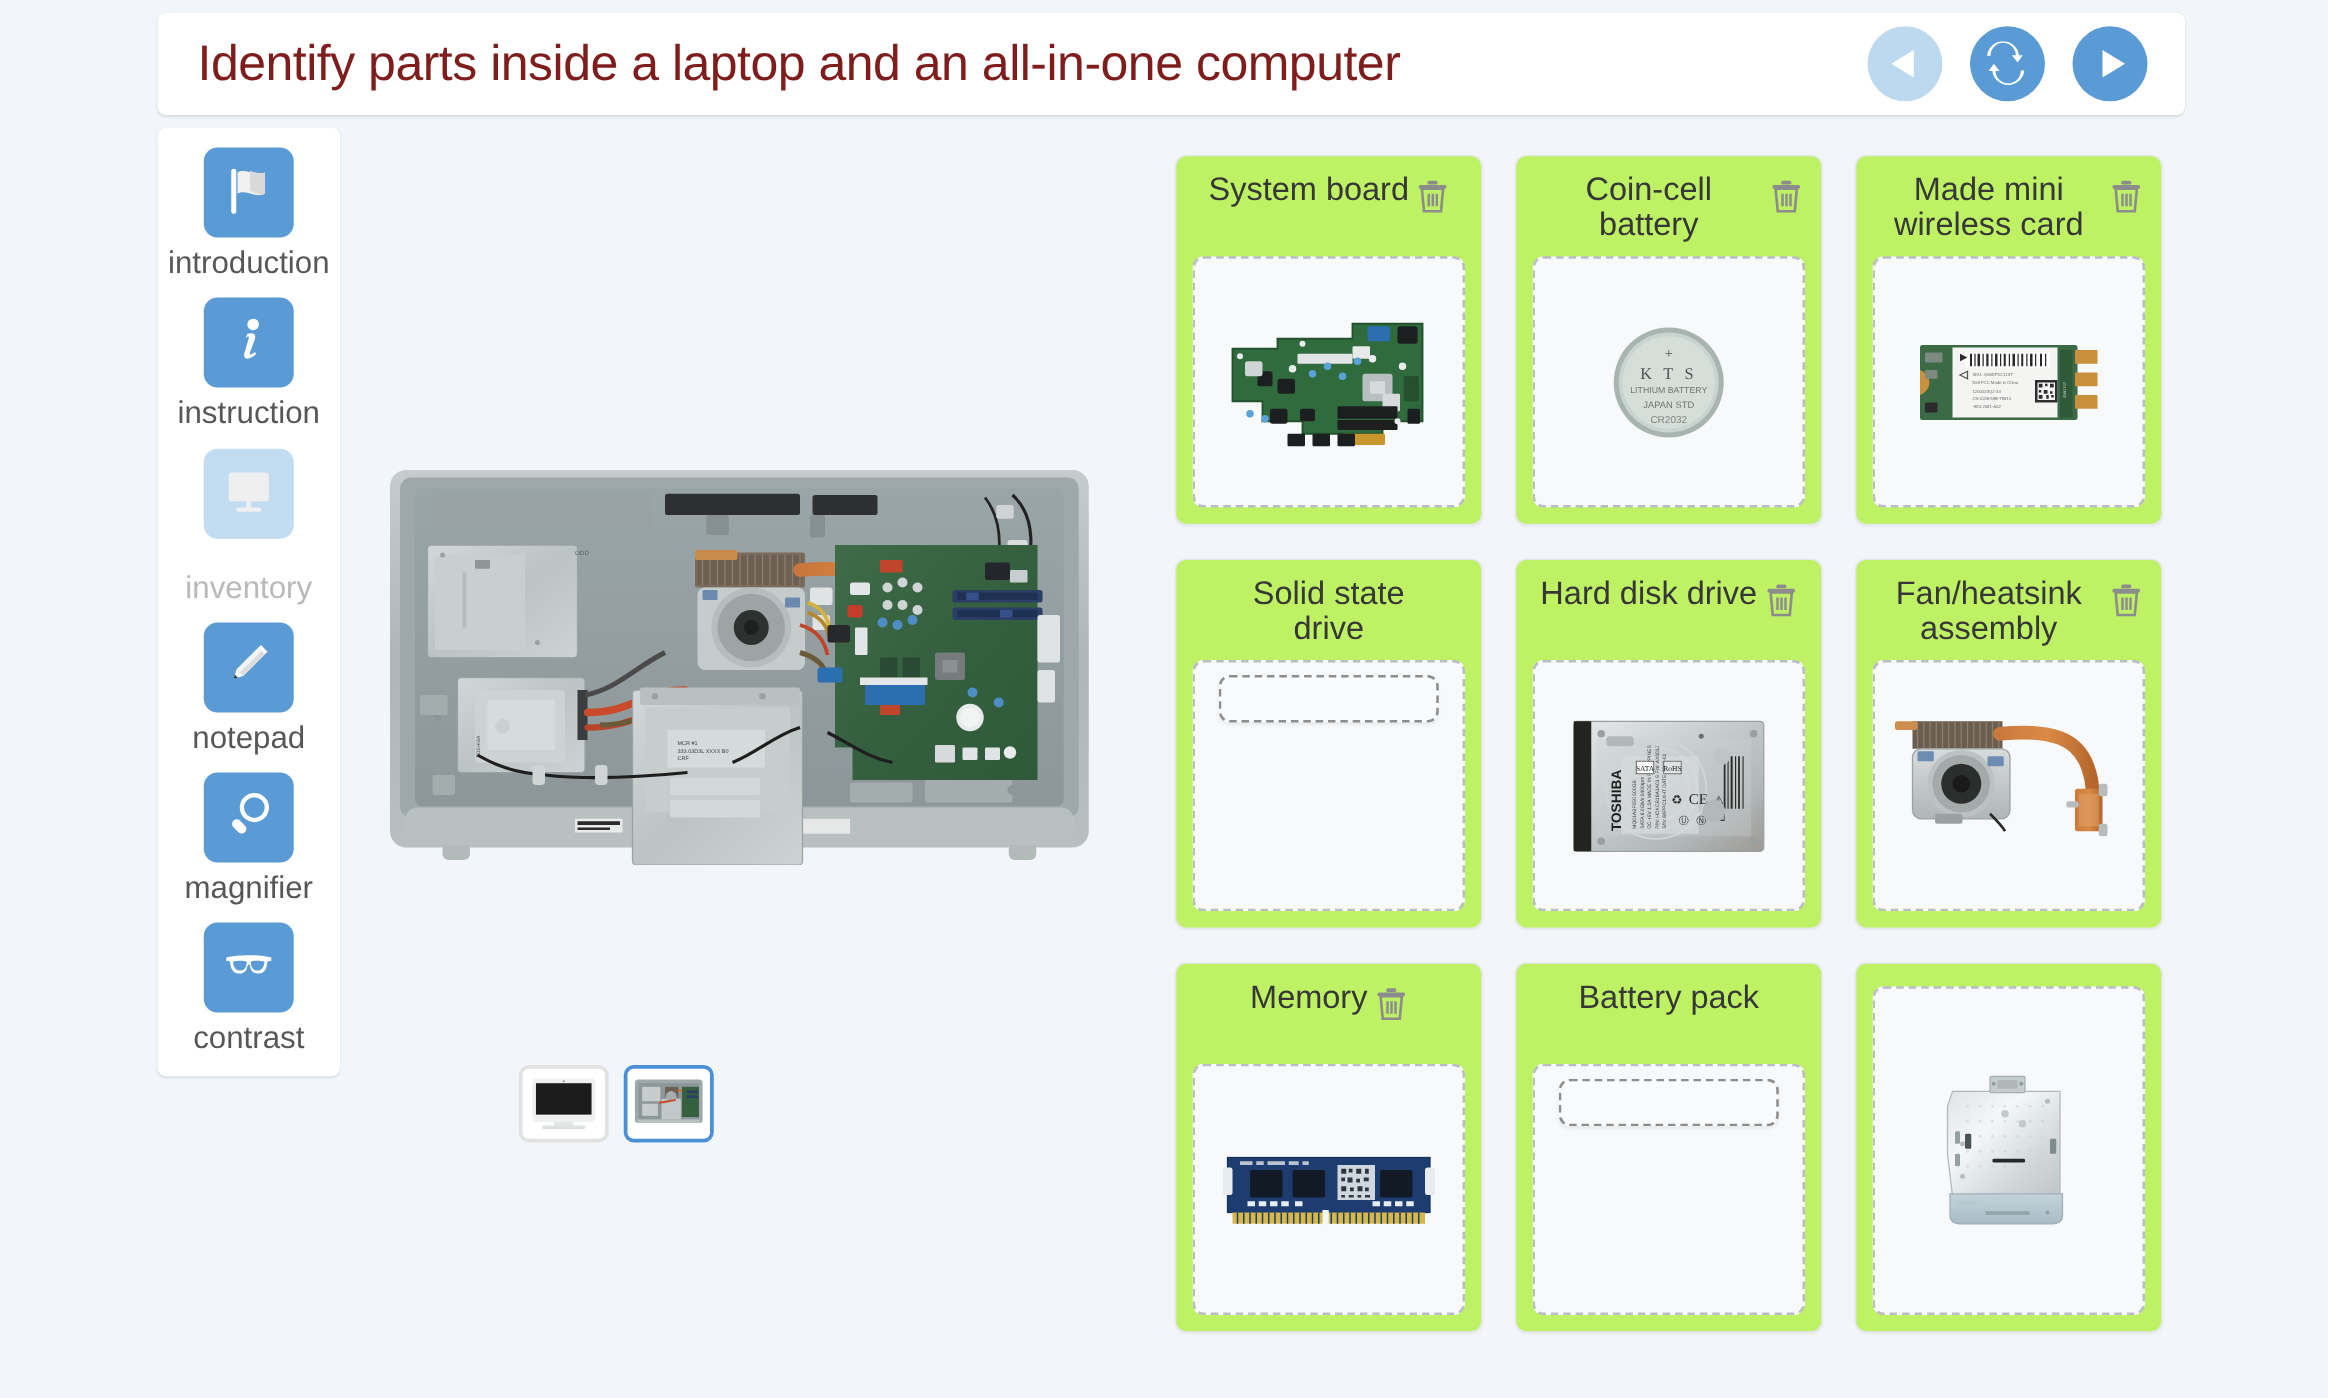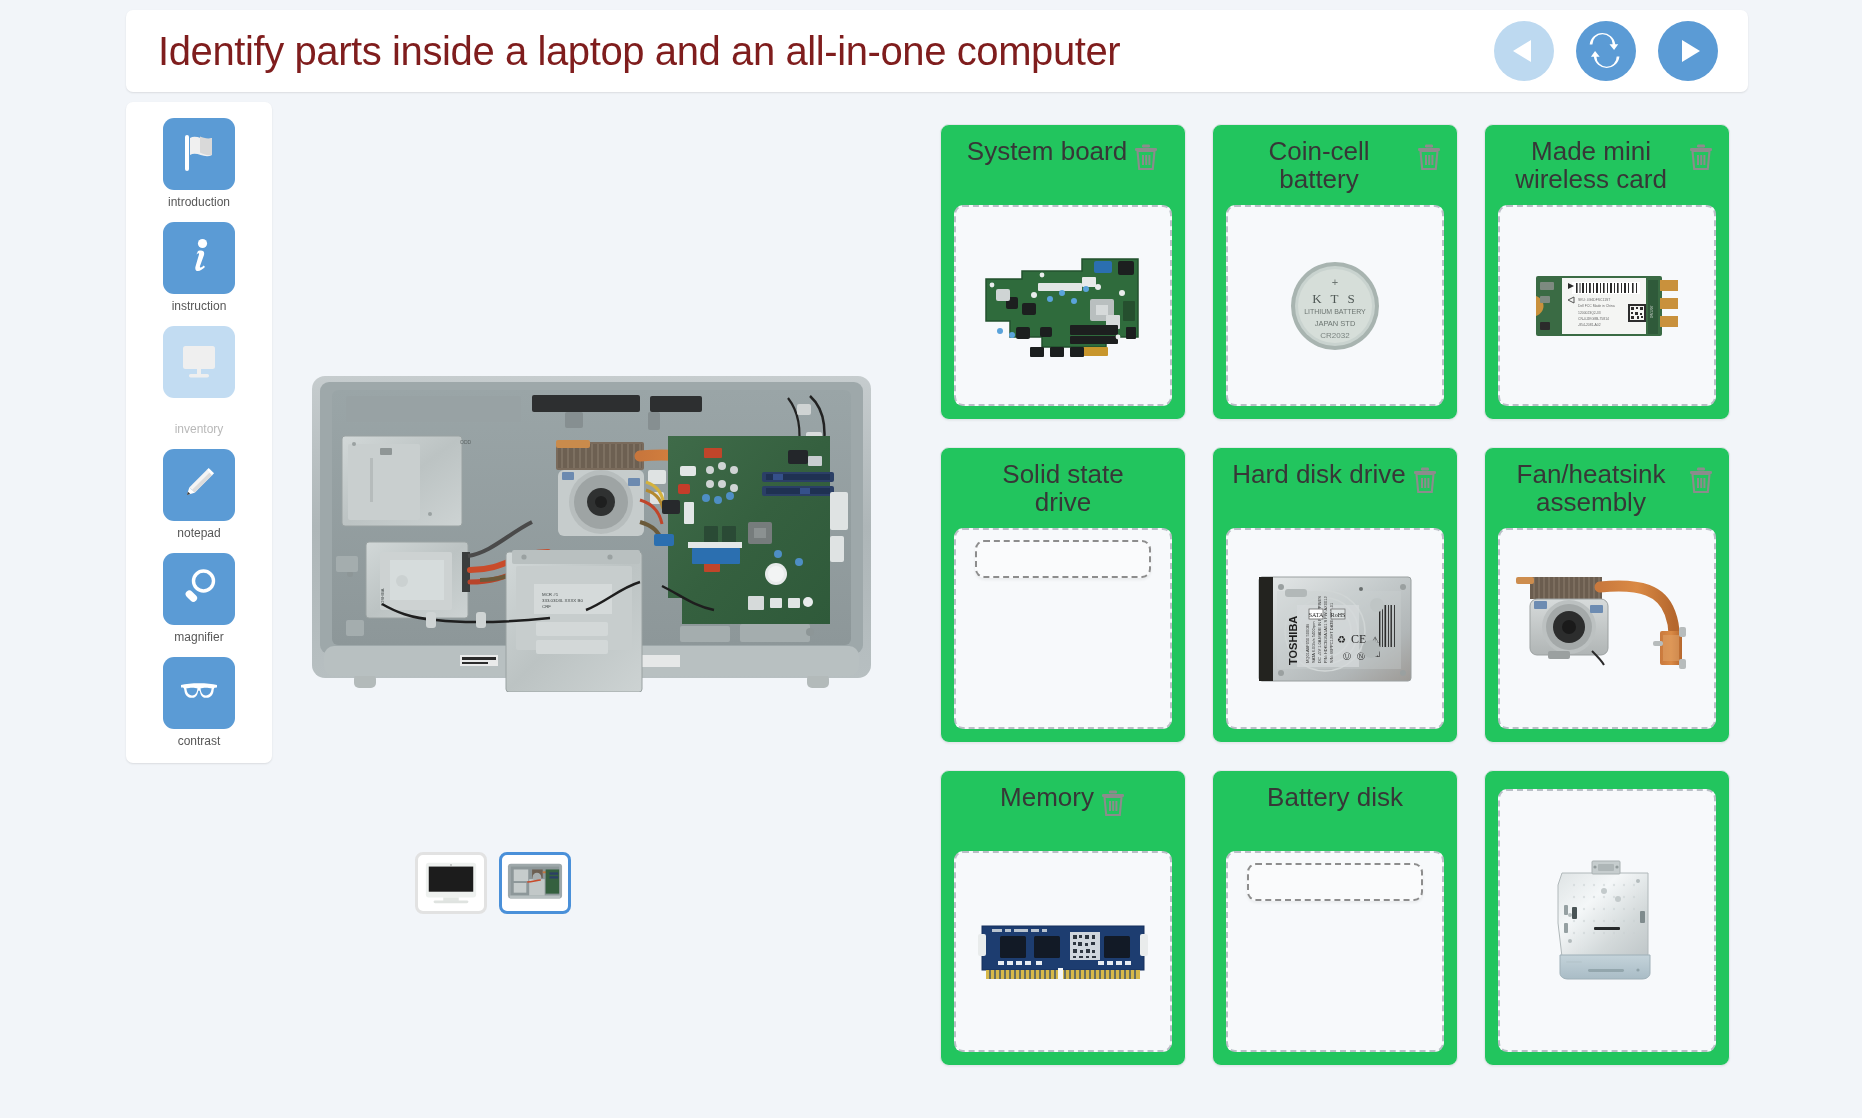--- a/index.html
+++ b/index.html
@@ -77,21 +77,21 @@
   .tool.disabled { cursor: default; gap: 19px; }
   .tool-icon {
     width: 72px; height: 72px;
     border-radius: 11px;
     background: #5b9bd5;
     display: flex; align-items: center; justify-content: center;
   }
   .tool.disabled .tool-icon { background: #c2dcf2; }
   .tool-label {
     margin-top: 5px;
-    font-size: 12px;
+    font-size: 25px;
     color: #575757;
     line-height: 1.25;
   }
   .tool.disabled .tool-label { color: #b9b9b9; }
 
   
   .stage {
     position: absolute;
     left: 290px; top: 102px;
     width: 630px; height: 1000px;
@@ -129,21 +129,21 @@
   .cards {
     position: absolute;
     left: 940px; top: 124px;
     width: 800px;
     display: grid;
     grid-template-columns: repeat(3, 246px);
     grid-template-rows: repeat(3, 296px);
     gap: 27px 26px;
   }
   .card {
-    background: #22c55e;
+    background: #bef264;
     border: 1px solid #e4e7eb;
     border-radius: 9px;
     box-shadow: 0 1px 2px rgba(0,0,0,0.05);
     padding: 12px 13px 13px 13px;
     display: flex;
     flex-direction: column;
   }
   .card-head {
     display: flex;
     align-items: flex-start;
@@ -945,21 +945,21 @@
               <line x1="152" y1="50" x2="152" y2="59"></line>
             <line x1="157" y1="50" x2="157" y2="59"></line>
           </g>
           <rect x="80" y="48" width="5" height="12" fill="#f4f6f8"></rect>
         </svg>
       </div>
     </div>
 
     <div class="card">
       <div class="card-head">
-        <div class="card-title">Battery disk</div>
+        <div class="card-title">Battery pack</div>
       </div>
       <div class="dropzone empty">
         <div class="placeholder"></div>
       </div>
     </div>
 
     <div class="card">
       <div class="dropzone">
         <svg class="part-img" width="130" height="140" viewBox="0 0 130 140">
           <defs>

